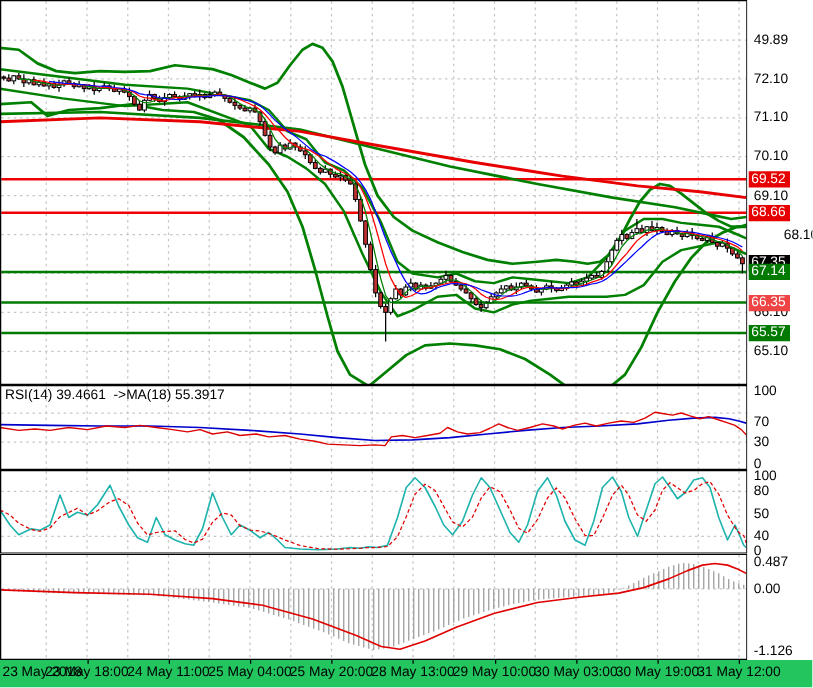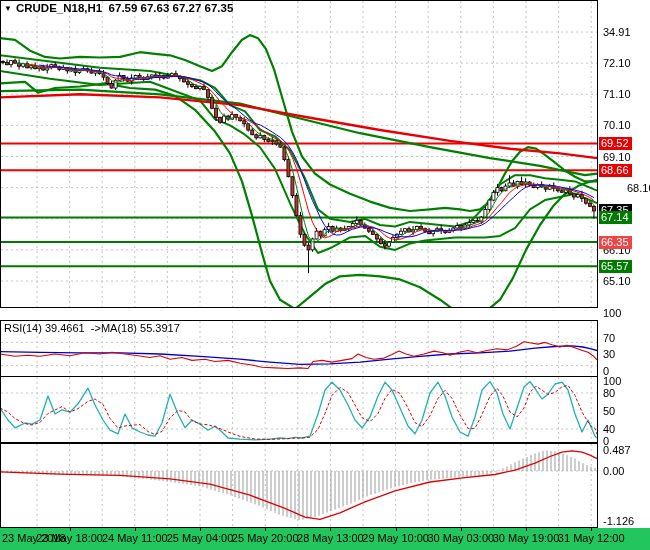--- a/index.html
+++ b/index.html
@@ -17,21 +17,20 @@
     white-space:pre;z-index:5;}
   #symbol-dropdown{display:inline-block;font-size:8px;vertical-align:1px;margin-right:4px;cursor:pointer;}
   .ind-label{position:absolute;left:4px;font-size:11px;color:#000;white-space:pre;z-index:5;}
 </style>
 </head>
 <body>
 
 <div id="chart-window">
 
   <div class="panel" id="main-panel" style="top:0;height:308px;">
-    <div id="chart-title"><span id="symbol-dropdown">▼</span><span>CRUDE_N18,H1  67.59 67.63 67.27 67.35</span></div>
     <svg id="main-svg" width="598" height="308" xmlns="http://www.w3.org/2000/svg">
         <line x1="37" y1="1" x2="37" y2="307" stroke="#c6c6c6" stroke-width="1" stroke-dasharray="2,3"></line>
         <line x1="69.6" y1="1" x2="69.6" y2="307" stroke="#c6c6c6" stroke-width="1" stroke-dasharray="2,3"></line>
         <line x1="102.2" y1="1" x2="102.2" y2="307" stroke="#c6c6c6" stroke-width="1" stroke-dasharray="2,3"></line>
         <line x1="134.8" y1="1" x2="134.8" y2="307" stroke="#c6c6c6" stroke-width="1" stroke-dasharray="2,3"></line>
         <line x1="167.4" y1="1" x2="167.4" y2="307" stroke="#c6c6c6" stroke-width="1" stroke-dasharray="2,3"></line>
         <line x1="200" y1="1" x2="200" y2="307" stroke="#c6c6c6" stroke-width="1" stroke-dasharray="2,3"></line>
         <line x1="232.60000000000002" y1="1" x2="232.60000000000002" y2="307" stroke="#c6c6c6" stroke-width="1" stroke-dasharray="2,3"></line>
         <line x1="265.20000000000005" y1="1" x2="265.20000000000005" y2="307" stroke="#c6c6c6" stroke-width="1" stroke-dasharray="2,3"></line>
         <line x1="297.8" y1="1" x2="297.8" y2="307" stroke="#c6c6c6" stroke-width="1" stroke-dasharray="2,3"></line>
@@ -362,21 +361,21 @@
           <line x1="593.9399999999999" y1="205.05499999999964" x2="593.9399999999999" y2="218.75" stroke="#000000" stroke-width="1"></line>
           <rect x="592.4399999999999" y="206.2999999999998" width="3" height="4.668750000000188" fill="#c03232" stroke="#000" stroke-width="0.8"></rect>
         </g>
         <polyline points="15.1,62.7 19.1,63.7 23.1,63.4 27.1,65.2 31.1,65.8 35.2,66.5 39.2,67.2 43.2,67.8 47.2,68.3 51.2,67.3 55.3,67.3 59.3,67.2 63.3,67.2 67.3,68.7 71.3,69.3 75.4,70.1 79.4,70.8 83.4,70.3 87.4,70.7 91.4,70.8 95.5,71.0 99.5,72.2 103.5,73.8 107.5,76.4 111.5,80.6 115.6,82.2 119.6,81.8 123.6,80.6 127.6,78.9 131.6,78.4 135.7,78.4 139.7,78.1 143.7,77.6 147.7,77.3 151.7,77.1 155.8,77.1 159.8,76.1 163.8,76.4 167.8,76.6 171.8,75.7 175.9,75.9 179.9,76.0 183.9,77.6 187.9,80.2 191.9,82.8 196.0,85.3 200.0,86.5 204.0,87.8 208.0,90.5 212.0,95.4 216.1,103.2 220.1,111.4 224.1,116.0 228.1,118.8 232.1,118.0 236.2,116.8 240.2,118.0 244.2,119.1 248.2,123.0 252.2,127.3 256.3,131.6 260.3,134.5 264.3,136.8 268.3,138.5 272.3,139.1 276.4,141.3 280.4,143.3 284.4,147.8 288.4,156.9 292.4,169.7 296.5,186.8 300.5,205.5 304.5,222.6 308.5,236.3 312.5,242.1 316.6,241.3 320.6,239.0 324.6,233.9 328.6,230.8 332.6,230.8 336.7,228.9 340.7,229.1 344.7,229.6 348.7,228.5 352.7,227.3 356.8,224.7 360.8,223.8 364.8,224.2 368.8,226.1 372.8,229.6 376.9,233.1 380.9,237.0 384.9,240.8 388.9,242.7 392.9,242.3 397.0,240.0 401.0,236.3 405.0,232.9 409.0,231.5 413.0,230.3 417.1,229.2 421.1,229.2 425.1,229.0 429.1,230.0 433.1,231.2 437.2,231.2 441.2,231.0 445.2,230.7 449.2,230.6 453.2,230.4 457.3,229.2 461.3,228.1 465.3,226.7 469.3,225.3 473.3,224.0 477.4,222.4 481.4,220.5 485.4,217.2 489.4,212.1 493.4,204.7 497.5,197.4 501.5,192.7 505.5,189.2 509.5,186.8 513.5,186.5 517.6,184.1 521.6,183.7 525.6,183.5 529.6,183.3 533.6,184.8 537.7,184.8 541.7,186.1 545.7,187.1 549.7,186.7 553.7,187.6 557.8,188.6 561.8,189.3 565.8,190.1 569.8,191.5 573.8,193.1 577.9,193.6 581.9,196.0 585.9,198.3 589.9,200.6 593.9,204.7" fill="none" stroke="#008000" stroke-width="1" stroke-linejoin="round"></polyline>
         <polyline points="27.1,64.1 31.1,64.5 35.2,65.1 39.2,66.0 43.2,67.0 47.2,67.2 51.2,67.3 55.3,67.2 59.3,67.7 63.3,67.6 67.3,68.2 71.3,68.1 75.4,68.8 79.4,69.6 83.4,69.9 87.4,70.1 91.4,70.9 95.5,70.9 99.5,71.5 103.5,72.2 107.5,74.0 111.5,76.8 115.6,78.1 119.6,78.5 123.6,79.5 127.6,80.6 131.6,80.7 135.7,79.6 139.7,78.1 143.7,78.0 147.7,78.2 151.7,77.6 155.8,77.0 159.8,76.7 163.8,77.0 167.8,76.8 171.8,76.0 175.9,75.9 179.9,76.4 183.9,77.1 187.9,78.3 191.9,79.5 196.0,81.4 200.0,83.2 204.0,85.1 208.0,87.8 212.0,91.6 216.1,96.3 220.1,101.5 224.1,105.4 228.1,110.0 232.1,113.6 236.2,116.5 240.2,118.3 244.2,119.1 248.2,120.3 252.2,122.9 256.3,125.6 260.3,128.6 264.3,131.7 268.3,134.7 272.3,137.0 276.4,139.0 280.4,140.8 284.4,143.9 288.4,149.8 292.4,157.8 296.5,168.4 300.5,181.8 304.5,196.3 308.5,211.0 312.5,222.3 316.6,230.1 320.6,235.9 324.6,237.9 328.6,236.8 332.6,234.8 336.7,231.6 340.7,230.4 344.7,230.1 348.7,228.8 352.7,227.9 356.8,227.0 360.8,226.1 364.8,226.1 368.8,226.2 372.8,227.0 376.9,228.8 380.9,231.6 384.9,235.3 388.9,237.8 392.9,239.1 397.0,239.6 401.0,239.1 405.0,237.6 409.0,236.0 413.0,233.6 417.1,231.4 421.1,230.1 425.1,229.7 429.1,230.0 433.1,230.4 437.2,230.0 441.2,230.1 445.2,230.9 449.2,231.2 453.2,230.8 457.3,229.6 461.3,229.2 465.3,228.6 469.3,227.5 473.3,225.7 477.4,224.5 481.4,222.9 485.4,220.6 489.4,216.6 493.4,211.9 497.5,207.0 501.5,202.7 505.5,197.6 509.5,192.7 513.5,189.4 517.6,186.7 521.6,185.6 525.6,184.8 529.6,184.0 533.6,184.2 537.7,184.5 541.7,184.6 545.7,185.7 549.7,185.9 553.7,186.8 557.8,187.6 561.8,188.3 565.8,189.0 569.8,189.9 573.8,191.0 577.9,192.2 581.9,193.7 585.9,195.5 589.9,197.5 593.9,200.6" fill="none" stroke="#ff0000" stroke-width="1" stroke-linejoin="round"></polyline>
         <polyline points="39.2,65.0 43.2,65.7 47.2,66.1 51.2,66.5 55.3,66.8 59.3,67.1 63.3,67.5 67.3,67.9 71.3,68.2 75.4,68.6 79.4,69.0 83.4,68.9 87.4,69.2 91.4,70.0 95.5,70.4 99.5,70.9 103.5,71.8 107.5,73.1 111.5,74.9 115.6,75.7 119.6,76.2 123.6,77.2 127.6,78.2 131.6,78.7 135.7,79.2 139.7,79.5 143.7,79.7 147.7,79.1 151.7,77.8 155.8,77.5 159.8,77.5 163.8,77.4 167.8,76.9 171.8,76.4 175.9,76.5 179.9,76.6 183.9,76.9 187.9,77.6 191.9,78.7 196.0,79.9 200.0,81.0 204.0,82.1 208.0,84.3 212.0,87.8 216.1,91.9 220.1,96.3 224.1,99.7 228.1,103.2 232.1,106.0 236.2,108.9 240.2,112.3 244.2,115.7 248.2,119.0 252.2,121.6 256.3,123.7 260.3,125.0 264.3,127.3 268.3,129.5 272.3,132.1 276.4,134.8 280.4,137.4 284.4,141.0 288.4,145.7 292.4,151.7 296.5,159.5 300.5,169.4 304.5,180.0 308.5,190.8 312.5,200.7 316.6,209.4 320.6,218.3 324.6,225.3 328.6,230.3 332.6,233.8 336.7,235.1 340.7,234.7 344.7,233.1 348.7,230.7 352.7,229.2 356.8,228.1 360.8,227.0 364.8,226.8 368.8,227.3 372.8,227.6 376.9,228.7 380.9,230.0 384.9,231.8 388.9,233.3 392.9,234.7 397.0,236.1 401.0,236.7 405.0,236.8 409.0,236.9 413.0,236.4 417.1,235.2 421.1,233.7 425.1,232.2 429.1,231.3 433.1,230.7 437.2,230.1 441.2,230.1 445.2,230.5 449.2,230.3 453.2,230.2 457.3,230.1 461.3,230.0 465.3,229.4 469.3,228.3 473.3,227.2 477.4,226.5 481.4,225.2 485.4,222.9 489.4,219.8 493.4,216.2 497.5,212.4 501.5,208.7 505.5,204.8 509.5,200.9 513.5,197.4 517.6,193.4 521.6,190.1 525.6,187.4 529.6,185.9 533.6,185.4 537.7,185.1 541.7,184.7 545.7,185.0 549.7,185.4 553.7,185.6 557.8,186.5 561.8,187.3 565.8,188.0 569.8,188.9 573.8,189.8 577.9,190.8 581.9,192.0 585.9,193.4 589.9,195.4 593.9,197.6" fill="none" stroke="#0000ff" stroke-width="1" stroke-linejoin="round"></polyline>
         <rect x="0.5" y="0.5" width="597" height="307" fill="none" stroke="#000000" stroke-width="1"></rect>
       </svg>
   </div>
 
-  <div class="panel" id="rsi-panel" style="top:308px;height:68px;margin-top:12px;">
+  <div class="panel" id="rsi-panel" style="top:308px;height:68px;">
     <div class="ind-label" style="top:2px;">RSI(14) 39.4661  -&gt;MA(18) 55.3917</div>
     <svg id="rsi-svg" width="598" height="68" xmlns="http://www.w3.org/2000/svg">
         <line x1="37" y1="1" x2="37" y2="67" stroke="#c6c6c6" stroke-width="1" stroke-dasharray="2,3"></line>
         <line x1="69.6" y1="1" x2="69.6" y2="67" stroke="#c6c6c6" stroke-width="1" stroke-dasharray="2,3"></line>
         <line x1="102.2" y1="1" x2="102.2" y2="67" stroke="#c6c6c6" stroke-width="1" stroke-dasharray="2,3"></line>
         <line x1="134.8" y1="1" x2="134.8" y2="67" stroke="#c6c6c6" stroke-width="1" stroke-dasharray="2,3"></line>
         <line x1="167.4" y1="1" x2="167.4" y2="67" stroke="#c6c6c6" stroke-width="1" stroke-dasharray="2,3"></line>
         <line x1="200" y1="1" x2="200" y2="67" stroke="#c6c6c6" stroke-width="1" stroke-dasharray="2,3"></line>
         <line x1="232.60000000000002" y1="1" x2="232.60000000000002" y2="67" stroke="#c6c6c6" stroke-width="1" stroke-dasharray="2,3"></line>
         <line x1="265.20000000000005" y1="1" x2="265.20000000000005" y2="67" stroke="#c6c6c6" stroke-width="1" stroke-dasharray="2,3"></line>
@@ -597,21 +596,21 @@
           <line x1="587" y1="28" x2="587" y2="22.154285714285713" stroke="#9a9a9a" stroke-width="1"></line>
           <line x1="591" y1="28" x2="591" y2="23.662857142857142" stroke="#9a9a9a" stroke-width="1"></line>
           <line x1="595" y1="28" x2="595" y2="24.832" stroke="#9a9a9a" stroke-width="1"></line>
         </g>
         <polyline points="0.0,28.9 60.0,31.1 120.0,32.4 170.0,35.9 210.0,41.2 250.0,52.2 285.0,65.4 305.0,74.2 320.0,76.4 340.0,69.8 365.0,58.8 395.0,47.8 430.0,39.0 465.0,34.6 495.0,31.5 515.0,27.1 535.0,20.1 550.0,13.5 562.0,9.1 572.0,7.8 582.0,9.1 590.0,12.2 597.0,15.7" fill="none" stroke="#e00000" stroke-width="1.3" stroke-linejoin="round"></polyline>
         <rect x="0.5" y="0.5" width="597" height="84" fill="none" stroke="#000000" stroke-width="1"></rect>
       </svg>
   </div>
 
   <div id="price-axis">
-      <div class="tick-label" style="left: 5px; top: 26px;">34.91</div>
+      <div class="tick-label" style="left: 5px; top: 26px;">49.89</div>
       <div class="tick-label" style="left: 5px; top: 57.125px;">72.10</div>
       <div class="tick-label" style="left: 5px; top: 88.25px;">71.10</div>
       <div class="tick-label" style="left: 5px; top: 119.375px;">70.10</div>
       <div class="tick-label" style="left: 5px; top: 150.5px;">69.10</div>
       <div class="tick-label" style="left: 5px; top: 181.625px; padding-left: 24px;">68.10</div>
       <div class="tick-label" style="left: 5px; top: 212.75px;">67.10</div>
       <div class="tick-label" style="left: 5px; top: 243.875px;">66.10</div>
       <div class="tick-label" style="left: 5px; top: 275px;">65.10</div>
       <div class="tick-label" style="left: 5px; top: 307px;">100</div>
       <div class="tick-label" style="left: 5px; top: 332px;">70</div>

